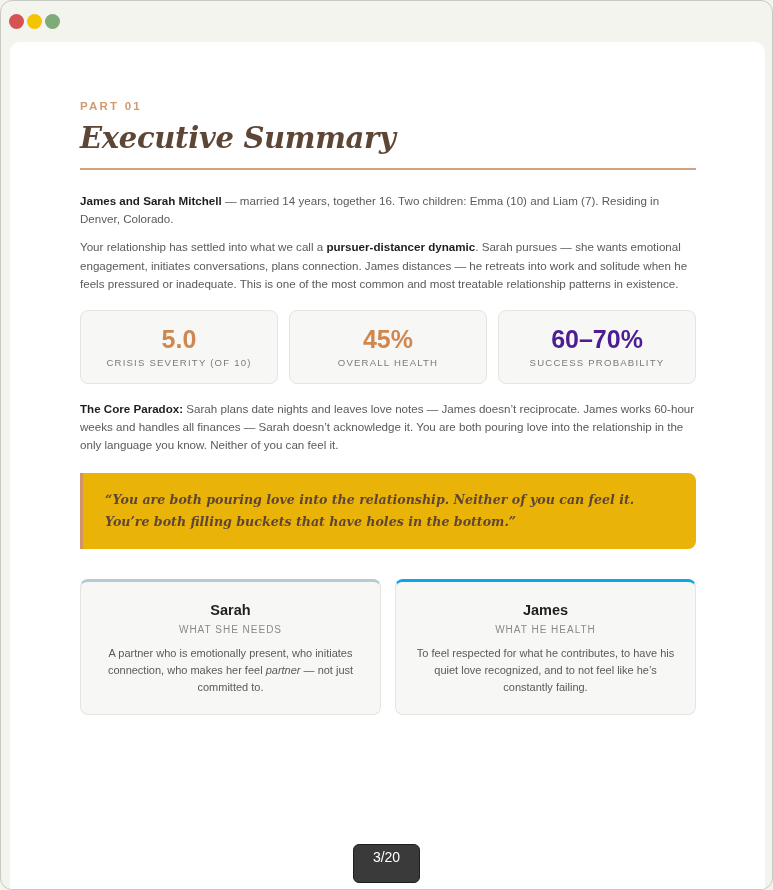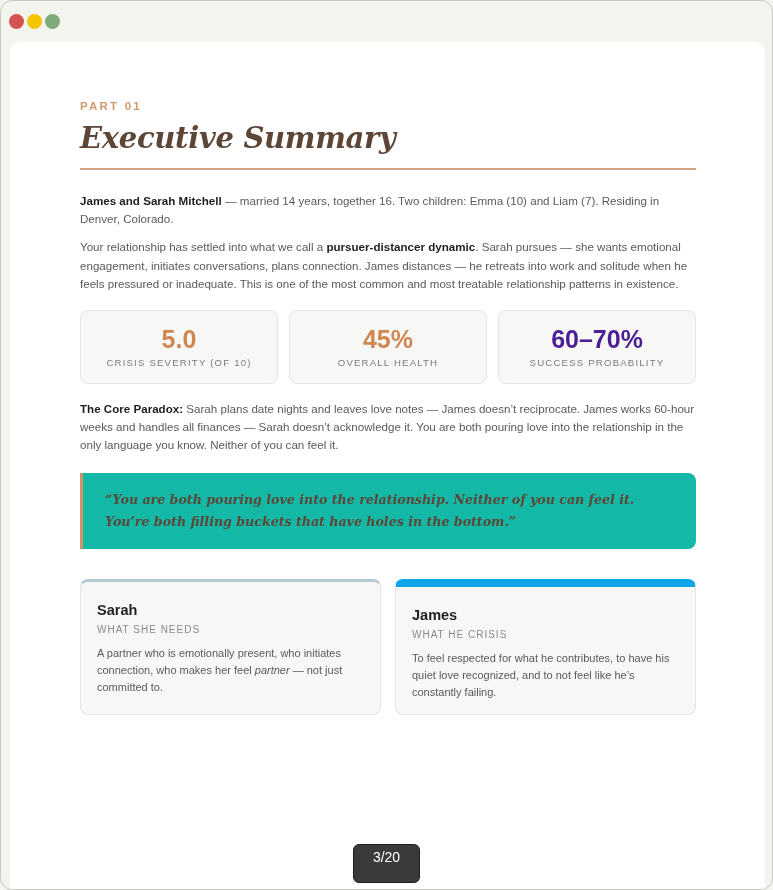--- a/index.html
+++ b/index.html
@@ -42,34 +42,34 @@
   .p2 { margin-top:10px !important; }
   .stats { display:flex; gap:11px; margin-top:17px; }
   .stat {
     flex:1; height:74px; border:1px solid #e4e4e0; border-radius:8px;
     background:#f7f7f5; text-align:center; box-sizing:border-box;
   }
   .stat .val { font-size:25px; font-weight:700; margin-top:14px; line-height:28px; }
   .stat .lbl { font-size:9.6px; letter-spacing:1.2px; color:#7b7b7b; margin-top:4px; }
   .p3 { margin-top:16px !important; }
   .quote {
-    margin-top:18px; background:#14b8a6; border-left:3px solid #d19467;
+    margin-top:18px; background:#eab308; border-left:3px solid #d19467;
     border-radius:0 8px 8px 0; padding:16px 20px 16px 22px; height:44px;
   }
   .quote span {
     font-family:"DejaVu Serif", "Liberation Serif", serif; font-style:italic; font-weight:700;
     font-size:12.6px; line-height:22px; color:#5e4636; display:block;
   }
-  .people { display:flex; gap:14px; margin-top:30px; }
+  .people { display:flex; gap:14px; margin-top:30px;text-align:center; }
   .person {
     flex:1; height:136px; background:#f7f7f5; border:1px solid #e4e4e0;
     border-radius:8px; box-sizing:border-box; padding:20px 16px 0 16px; position:relative;
   }
   .person.sarah { border-top:3px solid #b4cbd6; }
-  .person.james { border-top:8px solid #0ea5e9; }
+  .person.james { border-top:3px solid #0ea5e9; }
   .person .name { font-size:14.5px; font-weight:700; color:#1f1f1f; }
   .person .need { font-size:10px; letter-spacing:1px; color:#8a8a8a; margin-top:6px; }
   .person .desc { font-size:11px; line-height:17px; color:#5a5a5a; margin-top:10px; }
   .pager {
     position:absolute; left:352px; top:843px; width:67px; height:39px;
     background:#3a3a3a; border:1px solid #1f1f1f; border-radius:6px;
     color:#fff; font-size:14px; text-align:center; line-height:25px; box-sizing:border-box;
   }
 </style>
 </head>
@@ -120,21 +120,21 @@
       </div>
 
       <div class="people">
         <div class="person sarah">
           <div class="name">Sarah</div>
           <div class="need">WHAT SHE NEEDS</div>
           <div class="desc"><span>A partner who is emotionally present, who initiates connection, who makes her feel </span><i>partner</i><span> — not just committed to.</span></div>
         </div>
         <div class="person james">
           <div class="name">James</div>
-          <div class="need">WHAT HE CRISIS</div>
+          <div class="need">WHAT HE HEALTH</div>
           <div class="desc">To feel respected for what he contributes, to have his quiet love recognized, and to not feel like he’s constantly failing.</div>
         </div>
       </div>
     </div>
   </div>
 
   <div class="pager">3/20</div>
 </div>
 
 </body></html>

